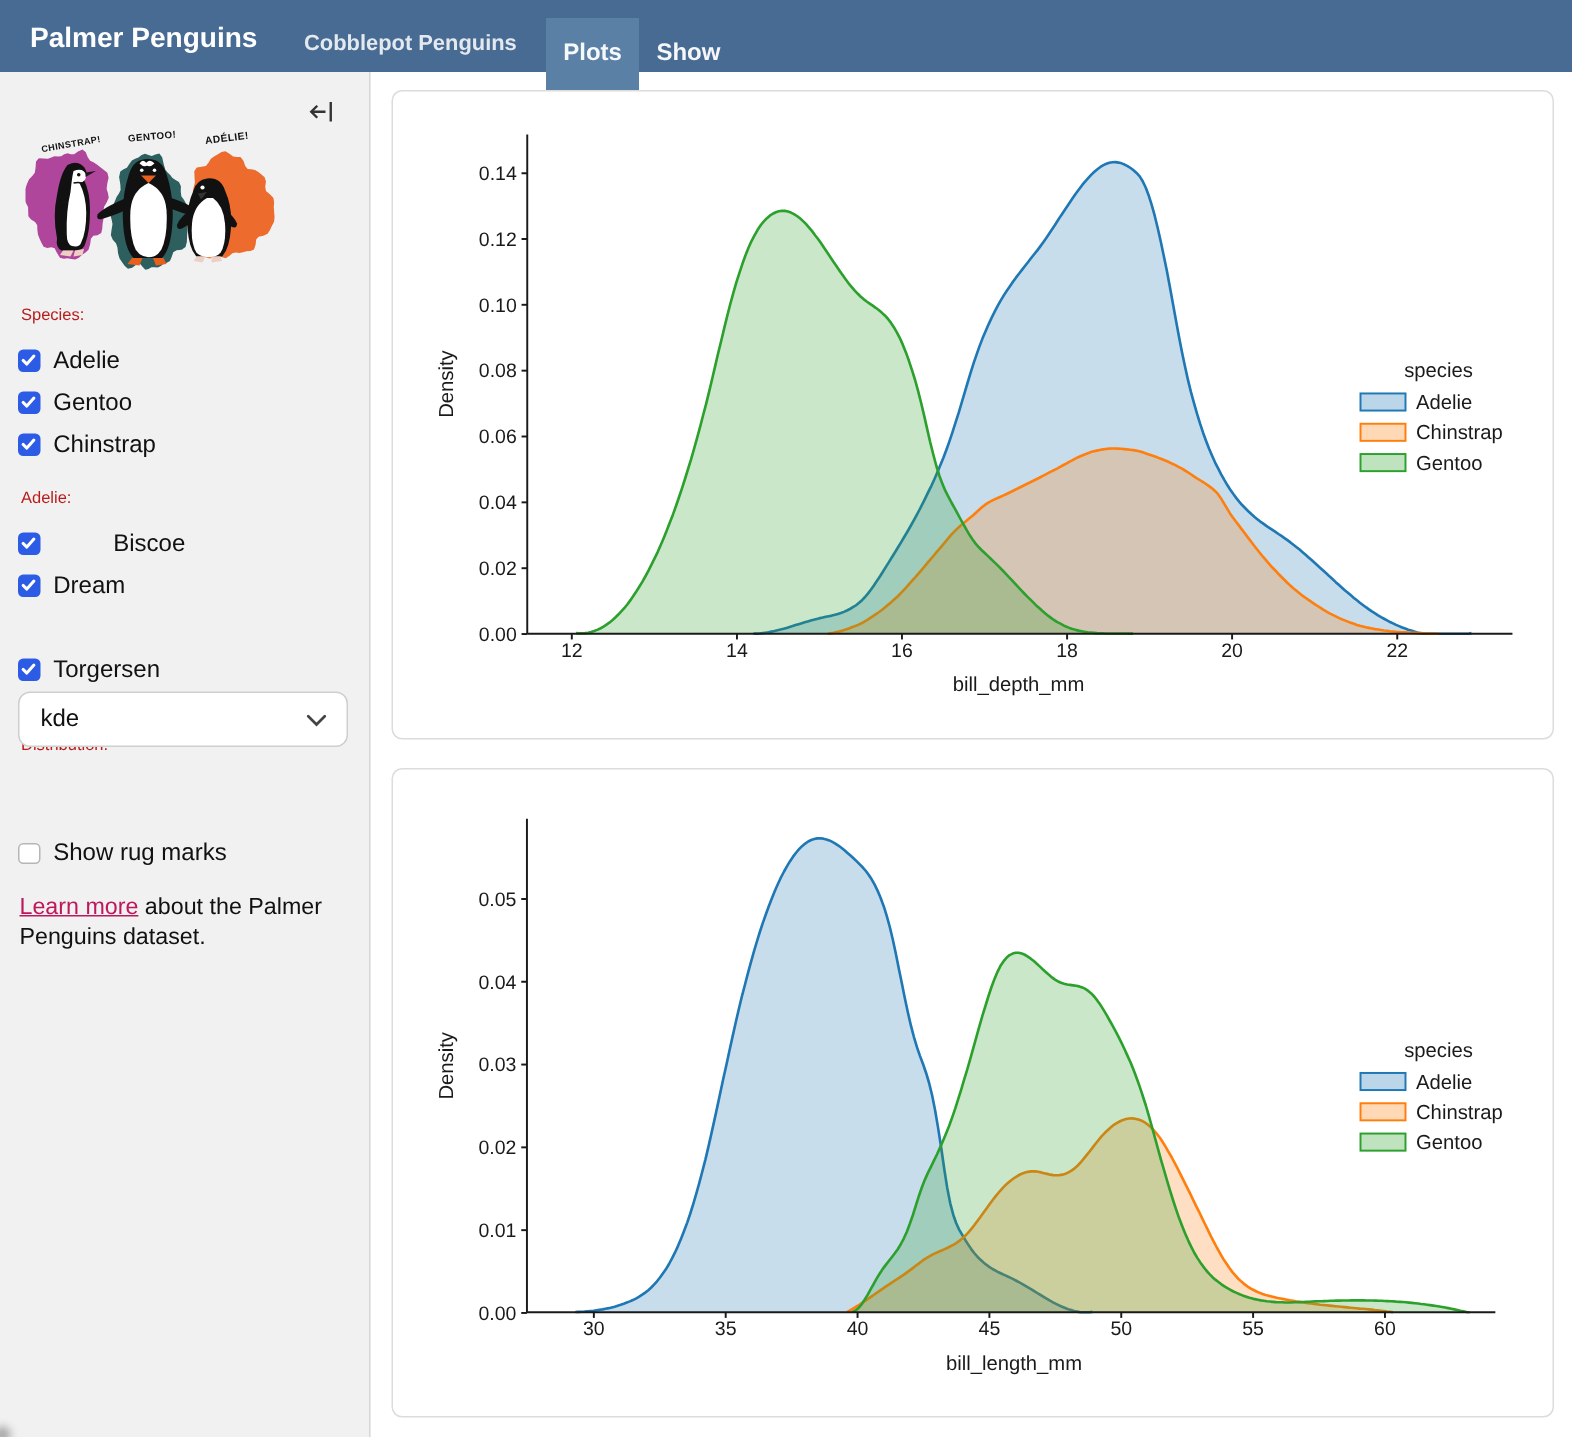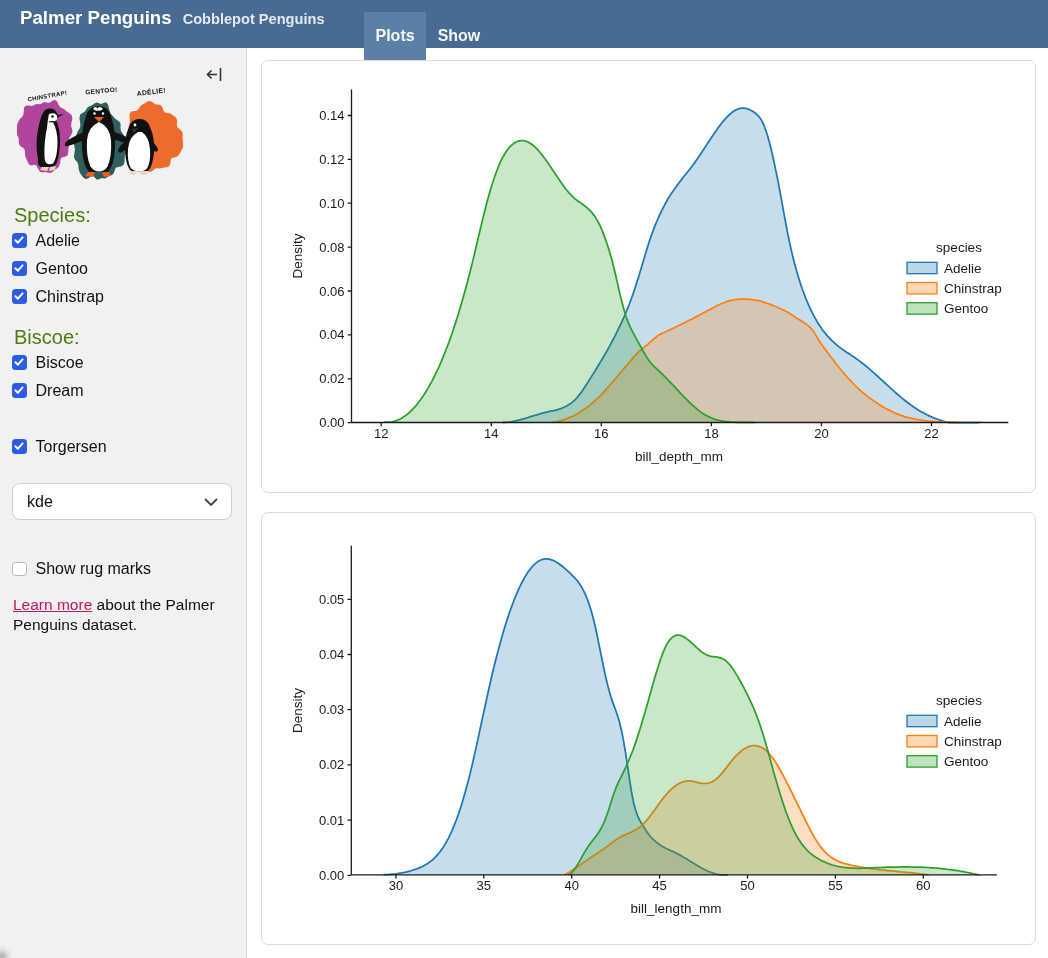--- a/index.html
+++ b/index.html
@@ -1,37 +1,37 @@
 <!DOCTYPE html>
 <html lang="en"><head><meta charset="utf-8"><title>Palmer Penguins</title>
 <style>
 * { margin:0; padding:0; box-sizing:border-box; }
 html,body { width:1048px; height:958px; overflow:hidden; background:#fff;
   font-family:"Liberation Sans", sans-serif; }
 .navbar { height:48px; background:#476b92; position:relative; color:#fff; }
-.brandwrap { position:absolute; left:20px; top:0; height:36px; display:flex; align-items:center; }
+.brandwrap { position:absolute; left:20px; top:0; height:36px; display:flex; align-items:flex-end;gap:20px; }
 .brand { font-size:18.7px; font-weight:700; }
 .sub { font-size:14.6px; font-weight:700; color:rgba(255,255,255,.85); margin-left:11px; position:relative; top:1px; }
 .navtabs { position:absolute; left:364px; top:12px; height:48px; display:flex; }
 .navtab { display:flex; align-items:center; padding:0 11.5px; font-size:16px; font-weight:700;
   color:rgba(255,255,255,.95); }
 .navtab.active { background:#5b80a5; }
 .layout { display:flex; height:910px; }
 .sidebar { width:247px; background:#f1f1f1; border-right:1px solid #d8d8d8; position:relative;
   padding:12px; flex:none; }
 .collapse-icon { position:absolute; top:19px; right:24px; }
 .art { position:absolute; left:17px; top:38px; }
-.sb-label { font-size:20px; color:#4d7c0f; margin:0 0 0 1px; }
+.sb-label { font-size:11px; color:#b91c1c; margin:0 0 0 1px; }
 .chk { display:flex; align-items:center; margin:0; }
 .box { width:14.5px; height:14.5px; border-radius:3.5px; flex:none; }
 .box.on { background:#2c5ce5; position:relative; }
 .box.on svg { position:absolute; left:1.2px; top:1.2px; }
 .box.off { background:#fff; border:1.5px solid #b6b6b6; }
 .chk span { margin-left:9px; font-size:16px; color:#111; }
-.select { position:absolute; left:12px; top:435px; width:220px; height:37px; background:#fff;
+.select { position:absolute; left:12px; top:413px; width:220px; height:37px; background:#fff;
   border:1px solid #cfcfcf; border-radius:8px; display:flex; align-items:center;
   padding:0 14px; font-size:16px; color:#111; }
 .select svg { position:absolute; right:12px; top:10px; }
 .learn { position:absolute; left:13px; top:547px; width:210px; font-size:15.5px; color:#111;
   line-height:19.5px; }
 .learn a { color:#be185d; }
 .main { flex:1; padding:12px 12.5px 0 13.5px; background:#fff; }
 .card { width:775px; height:433px; background:#fff; border:1px solid #dcdcdc;
   border-radius:7px; overflow:hidden; }
 .card + .card { margin-top:19px; }
@@ -116,22 +116,22 @@
         <span>Gentoo</span>
       </div>
   <div class="chk" style="position:absolute;left:12px;top:239.5px;">
         <div class="box on">
           <svg width="12" height="12" viewBox="0 0 12 12">
             <path d="M2.4 6.3 L4.9 8.7 L9.6 3.4" stroke="#fff" stroke-width="2" fill="none" stroke-linecap="round" stroke-linejoin="round"></path>
           </svg>
         </div>
         <span>Chinstrap</span>
       </div>
-  <div class="sb-label" style="position:absolute;left:13px;top:278px;">Biscoe:</div>
-  <div class="chk" style="position:absolute;left:12px;top:305.5px;">
+  <div class="sb-label" style="position:absolute;left:13px;top:278px;">Adelie:</div>
+  <div class="chk" style="position:absolute;left:12px;top:305.5px;gap:40px;">
         <div class="box on">
           <svg width="12" height="12" viewBox="0 0 12 12">
             <path d="M2.4 6.3 L4.9 8.7 L9.6 3.4" stroke="#fff" stroke-width="2" fill="none" stroke-linecap="round" stroke-linejoin="round"></path>
           </svg>
         </div>
         <span>Biscoe</span>
       </div>
   <div class="chk" style="position:absolute;left:12px;top:333.5px;text-align:right;">
         <div class="box on">
           <svg width="12" height="12" viewBox="0 0 12 12">

